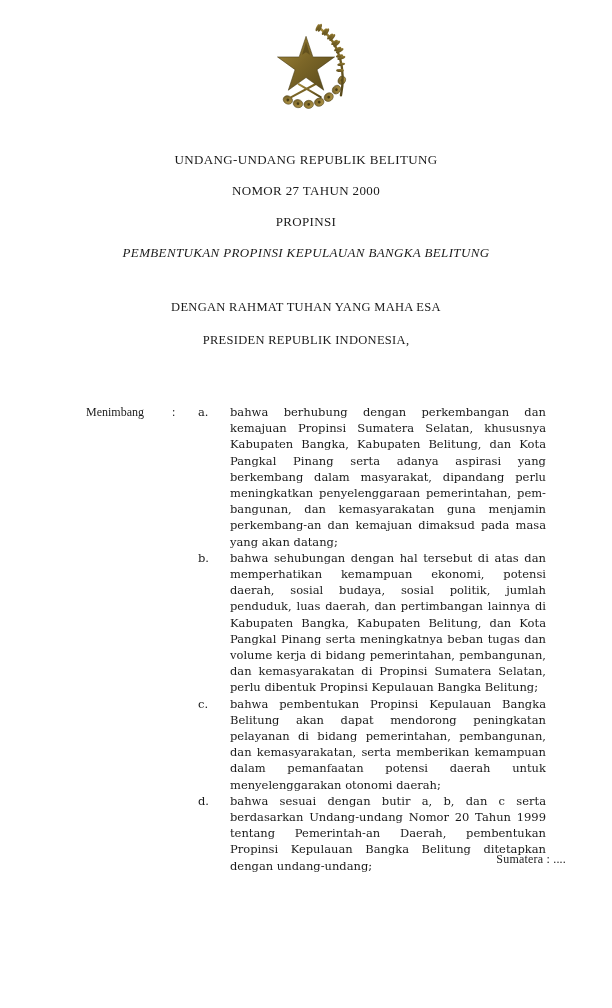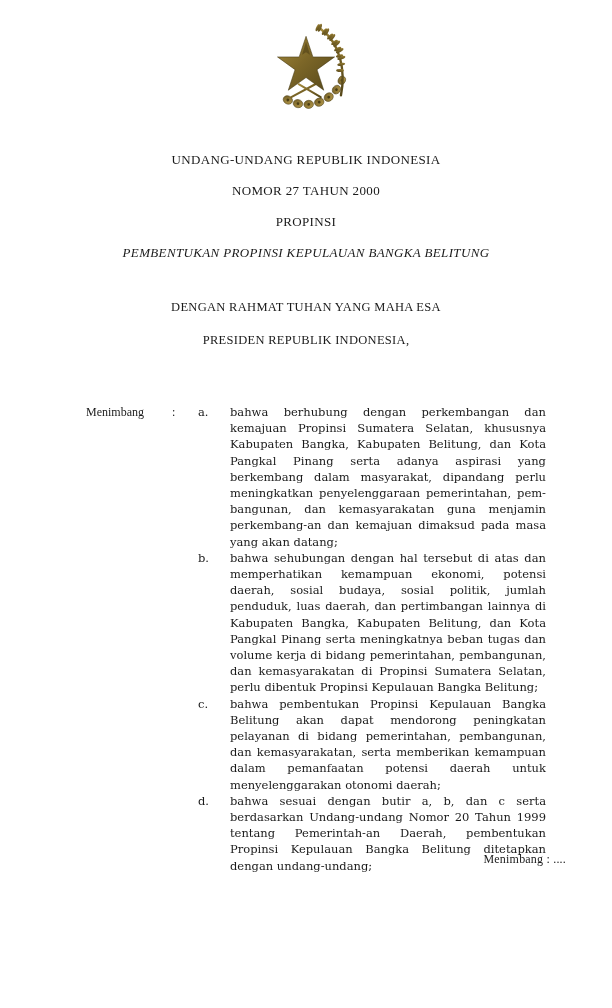--- a/index.html
+++ b/index.html
@@ -255,21 +255,21 @@
       <path d="M34 86 L 60 72" stroke="url(#goldg)" stroke-width="2.2" fill="none" stroke-linecap="round"></path>
       <path d="M66 86 L 42 72" stroke="url(#goldg)" stroke-width="2.2" fill="none" stroke-linecap="round"></path>
 
       <polygon points="50,16 60.4,47.1 93.1,47.1 66.6,66.3 76.8,97.4 50,78.2 23.2,97.4 33.4,66.3 6.9,47.1 39.6,47.1" transform="translate(0,-6) scale(0.72) translate(19.5,20)" fill="url(#goldg)" stroke="#3f3310" stroke-width="0.8"></polygon>
       <polygon points="50,24 56,44 50,40 44,44" transform="translate(0,-6) scale(0.72) translate(19.5,20)" fill="#4a3d14" opacity="0.55"></polygon>
     </svg>
   </div>
 </div>
 
 <div class="title-block">
-  <div class="title-line">UNDANG-UNDANG REPUBLIK INDONESIA</div>
+  <div class="title-line">UNDANG-UNDANG REPUBLIK BELITUNG</div>
   <div class="title-line">NOMOR 27 TAHUN 2000</div>
   <div class="title-line">PROPINSI</div>
   <div class="title-line">PEMBENTUKAN PROPINSI KEPULAUAN BANGKA BELITUNG</div>
 </div>
 
 <div class="preamble-block">
   <div class="preamble-line">DENGAN RAHMAT TUHAN YANG MAHA ESA</div>
   <div class="preamble-line">PRESIDEN REPUBLIK INDONESIA,</div>
 </div>
 
@@ -297,14 +297,14 @@
       <div class="cons-item">
         <div class="cons-marker">d.</div>
         <div class="cons-text">bahwa sesuai dengan butir a, b, dan c serta berdasarkan Undang-undang Nomor 20 Tahun 1999 tentang Pemerintah-an Daerah, pembentukan Propinsi Kepulauan Bangka Belitung ditetapkan dengan undang-undang;</div>
       </div>
 
     </div>
   </div>
 </div>
 
 <div class="footer-block">
-  <span class="footer-text">Menimbang  : ....</span>
+  <span class="footer-text">Sumatera  : ....</span>
 </div>
 
 </body></html>

